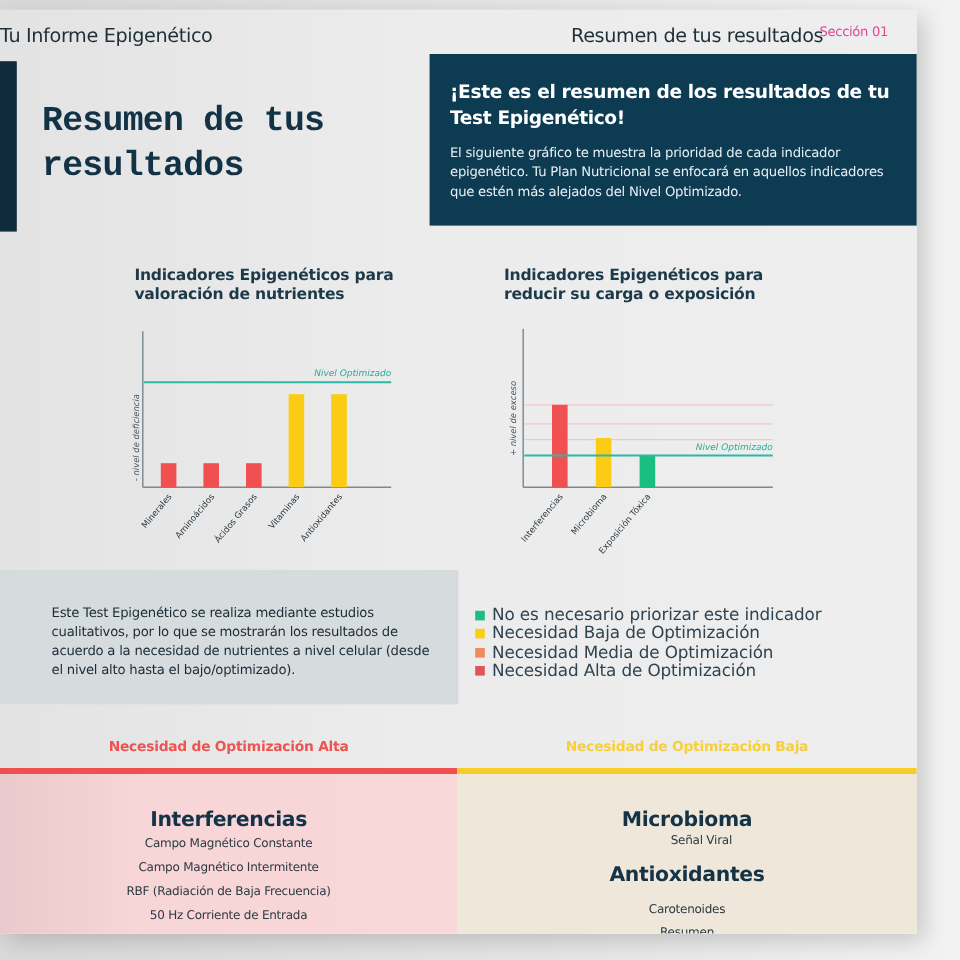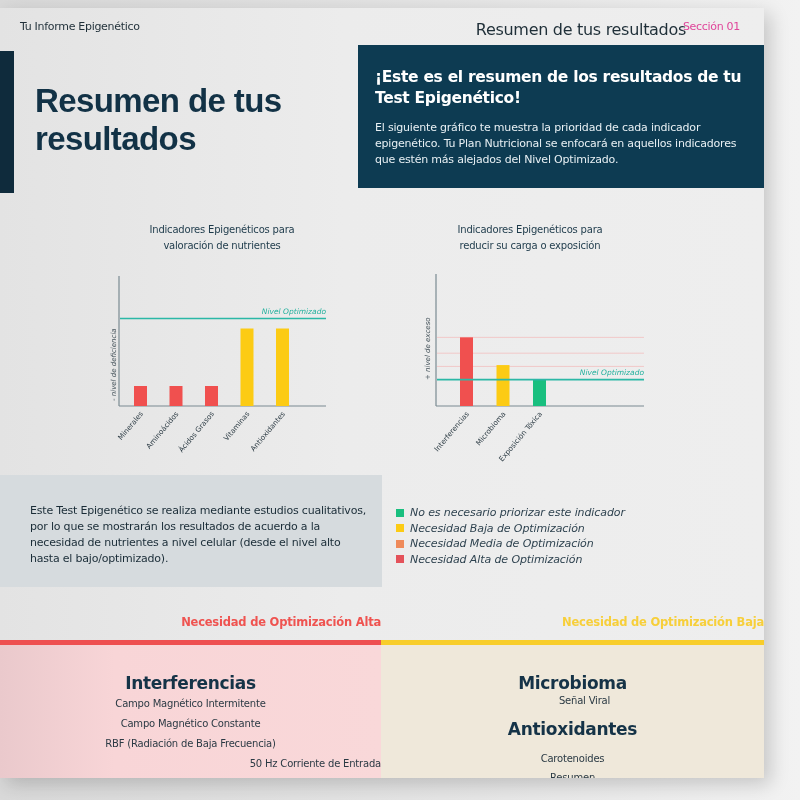--- a/index.html
+++ b/index.html
@@ -9,62 +9,62 @@
     font-family: "DejaVu Sans", sans-serif;
     position: relative;
   }
   .sheet {
     position: absolute; left: 0; top: 8px; width: 764px; height: 770px;
     background: linear-gradient(90deg, #e3e3e3 0%, #ececec 45%, #eeeeee 100%);
     box-shadow: 6px 6px 18px rgba(0,0,0,0.18);
     overflow: hidden;
   }
   .topbar { position: absolute; left: 0; top: 0; width: 764px; height: 30px; }
-  .doc-title { position: absolute; left: 20px; top: 12px; font-size: 11px; color: #1f2f38; letter-spacing: -0.3px; }
+  .doc-title { position: absolute; left: 0; top: 12px; font-size: 16px; color: #1f2f38; letter-spacing: -0.3px; }
   .section-name { position: absolute; right: 78px; top: 12px; font-size: 16px; color: #1f2f38; letter-spacing: -0.3px; }
   .section-num { position: absolute; right: 24px; top: 12px; font-size: 11px; color: #e0459a; letter-spacing: -0.3px; }
 
   .left-accent { position: absolute; left: 0; top: 43px; width: 14px; height: 142px; background: #0f2b3c; }
   .hero-title {
     position: absolute; left: 35px; top: 74px; width: 300px;
-    font-family: Liberation Sans, sans-serif; font-weight: bold;
-    font-size: 33px; line-height: 38px; color: #123246; letter-spacing: -0.6px;
+    font-family: Liberation Mono, monospace; font-weight: bold;
+    font-size: 29px; line-height: 38px; color: #123246; letter-spacing: -0.6px;
   }
 
   .intro-box {
     position: absolute; left: 358px; top: 37px; width: 406px; height: 143px;
     background: #0d3b52; color: #fff; padding: 22px 16px 0 17px;
   }
   .intro-heading { font-weight: bold; font-size: 15.5px; line-height: 21px; letter-spacing: -0.3px; }
   .intro-body { margin-top: 11px; font-size: 11px; line-height: 16px; color: #e8f0f4; letter-spacing: -0.2px; }
 
   .chart-title {
-    position: absolute; text-align: center; font-size: 10px; line-height: 16px;
-    color: #1d3a4a; font-weight: normal; letter-spacing: -0.2px;
+    position: absolute; text-align: left; font-size: 13px; line-height: 16px;
+    color: #1d3a4a; font-weight: bold; letter-spacing: -0.2px;
   }
   .chart-svg { position: absolute; left: 0; top: 0; overflow: visible; }
   .axis { stroke: #7a8a92; stroke-width: 1.2; }
   .opt-line { stroke: #2bb8a6; stroke-width: 1.6; }
   .opt-label { font-family: "DejaVu Sans", sans-serif; font-style: italic; font-size: 7.5px; fill: #22b09d; }
   .y-label { font-family: "DejaVu Sans", sans-serif; font-style: italic; font-size: 7px; fill: #44525a; }
   .x-label { font-family: "DejaVu Sans", sans-serif; font-size: 7.2px; fill: #2c3b44; }
   .guide { stroke: #f1c8c8; stroke-width: 1; }
 
   .note-box {
     position: absolute; left: 0; top: 467px; width: 382px; height: 112px;
-    background: #d6dbde; padding: 28px 16px 0 30px;
+    background: #d6dbde; padding: 28px 16px 0 43px;
     font-size: 11px; line-height: 16px; color: #1a2c37; letter-spacing: -0.2px;
   }
   .legend { position: absolute; left: 396px; top: 497px; }
   .legend-item { display: flex; align-items: center; height: 15.5px; }
   .legend-swatch { width: 8px; height: 8px; margin-right: 6px; }
-  .legend-text { font-size: 11px; font-style: italic; color: #2f4350; letter-spacing: -0.1px; }
+  .legend-text { font-size: 14px; color: #2f4350; letter-spacing: -0.1px; }
 
   .need-header {
-    position: absolute; top: 607px; text-align: right; font-weight: bold;
+    position: absolute; top: 607px; text-align: center; font-weight: bold;
     font-size: 11.5px; letter-spacing: -0.2px;
   }
   .band { position: absolute; top: 632px; height: 5px; }
   .panel { position: absolute; top: 637px; height: 133px; text-align: center; }
   .panel-high { left: 0; width: 381px; background: linear-gradient(90deg, #eac9cc 0%, #f8d5d7 30%, #f9d8d9 100%); }
   .panel-low { left: 381px; width: 383px; background: #efe8da; }
   .group-title { font-weight: bold; font-size: 17px; color: #153347; letter-spacing: -0.3px; }
   .group-item { font-size: 10px; color: #2b3a44; letter-spacing: -0.2px; }
 </style>
 </head>
@@ -171,24 +171,24 @@
   </div>
 
   <div class="need-header" style="left:0; width:381px; color:#ef5350;">Necesidad de Optimización Alta</div>
   <div class="need-header" style="left:381px; width:383px; color:#f7cf3a;">Necesidad de Optimización Baja</div>
 
   <div class="band" style="left:0; width:381px; background:#ee4f50;"></div>
   <div class="band" style="left:381px; width:383px; background:#f8cd2a;"></div>
 
   <div class="panel panel-high">
     <div class="group-title" style="margin-top:27px; line-height:22px;">Interferencias</div>
+    <div class="group-item" style="line-height:20px;">Campo Magnético Constante</div>
     <div class="group-item" style="line-height:20px;">Campo Magnético Intermitente</div>
-    <div class="group-item" style="line-height:20px;">Campo Magnético Constante</div>
     <div class="group-item" style="line-height:20px;">RBF (Radiación de Baja Frecuencia)</div>
-    <div class="group-item" style="line-height:20px;text-align:right;">50 Hz Corriente de Entrada</div>
+    <div class="group-item" style="line-height:20px;">50 Hz Corriente de Entrada</div>
   </div>
 
   <div class="panel panel-low">
     <div class="group-title" style="margin-top:27px; line-height:22px;">Microbioma</div>
     <div class="group-item" style="line-height:14px;padding-left:24px;">Señal Viral</div>
     <div class="group-title" style="margin-top:10px; line-height:22px;">Antioxidantes</div>
     <div class="group-item" style="line-height:16px;margin-top:11px;">Carotenoides</div>
     <div class="group-item" style="line-height:22px;">Resumen</div>
   </div>
 </div>

